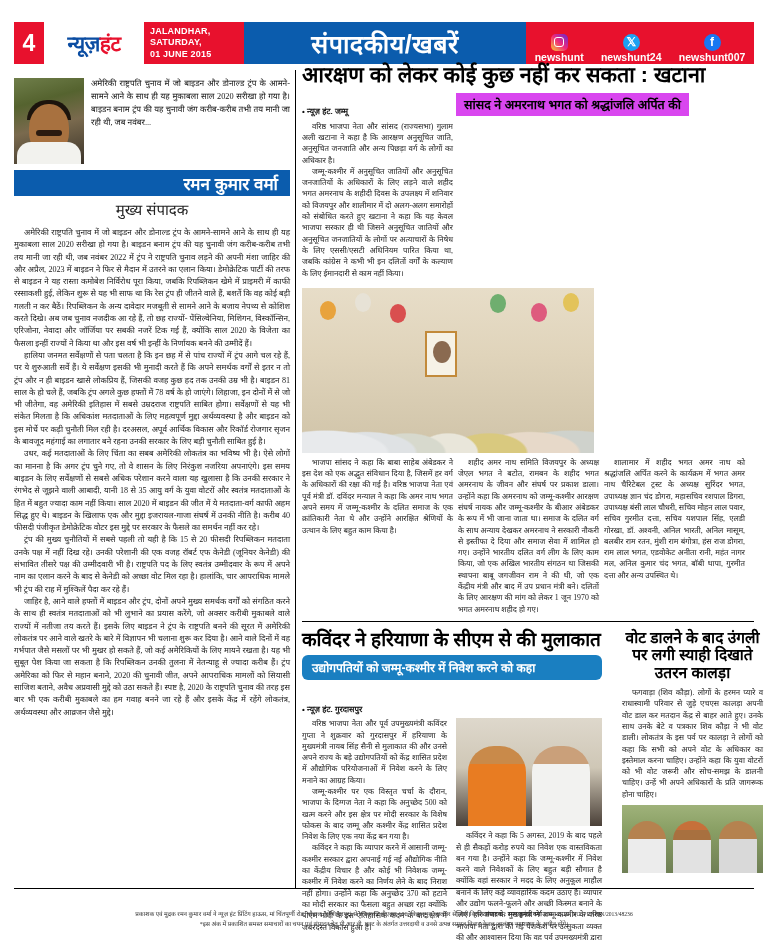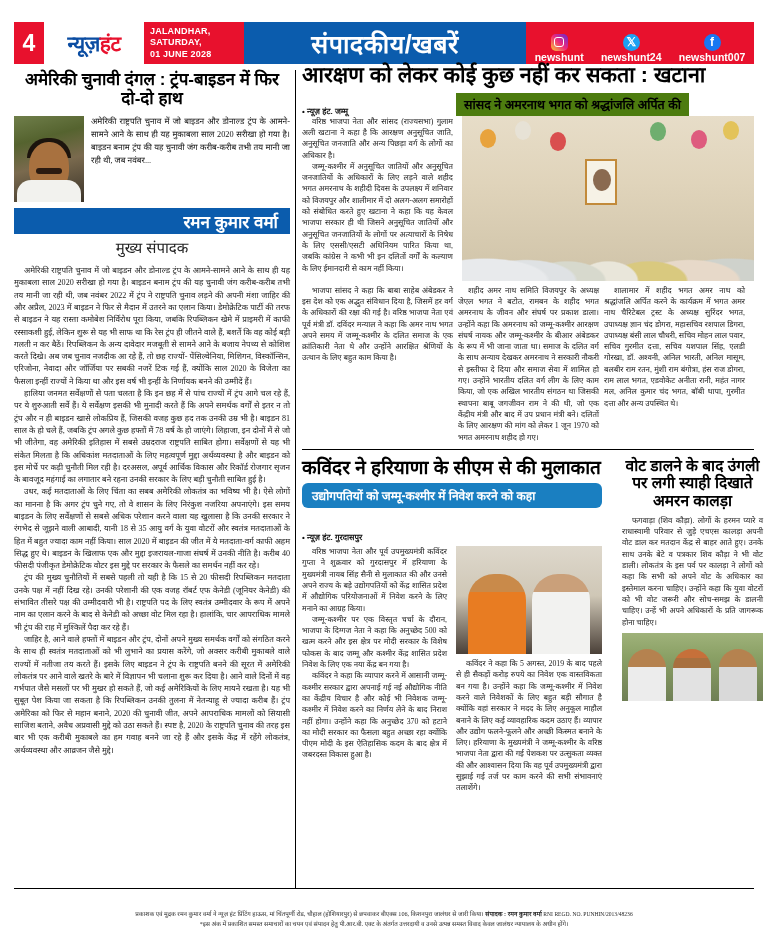--- a/index.html
+++ b/index.html
@@ -125,21 +125,21 @@
     text-align:center; font-family:"Liberation Sans", sans-serif;
     font-size: 15px; margin-top: 3px; color:#222;
   }
   .ed-body { margin-top: 8px; }
   .ed-body p { margin-bottom: 0; }
 
   
   .col-right { position: absolute; left: 302px; top: 64px; width: 452px; }
   .news-hl-1 { font-size: 21.5px; line-height: 1.1; }
   .subhl-yellow {
-    background: #4d7c0f; color:#000; font-family:"Liberation Sans", sans-serif;
+    background: #d946ef; color:#000; font-family:"Liberation Sans", sans-serif;
     font-weight:700; font-size:12.5px; padding: 3px 8px; display:inline-block;
   }
   .subhl-blue {
     background: #1a7fc1; color:#fff; font-family:"Liberation Sans", sans-serif;
     font-weight:700; font-size:12px; padding: 4px 10px; display:block;
   }
   .photo {
     background: #c9cbc4; position: relative; overflow: hidden;
   }
   .ph-crowd {
@@ -197,21 +197,21 @@
     <div class="page-num-box">
       <span>4</span>
     </div>
     <div class="logo-box">
       <div class="logo-hindi">
         <span class="l1">न्यूज़</span><span class="l2">हंट</span>
       </div>
     </div>
     <div class="dateline-box">
       <span>JALANDHAR, SATURDAY,</span>
-      <span>01 JUNE 2028</span>
+      <span>01 JUNE 2015</span>
     </div>
     <div class="section-box">
       <span>संपादकीय/खबरें</span>
     </div>
     <div class="social-box">
       <div class="social-item">
         <span class="social-ico ico-ig">
             <span class="gl"></span>
           </span>
         <span class="social-label">newshunt</span>
@@ -223,21 +223,20 @@
       <div class="social-item">
         <span class="social-ico ico-fb">f</span>
         <span class="social-label">newshunt007</span>
       </div>
     </div>
   </div>
 
   <div class="rule-v" style="left:295px; top:70px; height:818px;"></div>
 
   <div class="col-left">
-    <div class="hl ed-headline">अमेरिकी चुनावी दंगल : ट्रंप-बाइडन में फिर दो-दो हाथ</div>
 
     <div class="ed-top">
       <div class="ed-photo">
         <div class="hair"></div>
           <div class="face"></div>
           <div class="shirt"></div>
       </div>
       <div class="ed-intro">अमेरिकी राष्ट्रपति चुनाव में जो बाइडन और डोनाल्ड ट्रंप के आमने-सामने आने के साथ ही यह मुकाबला साल 2020 सरीखा हो गया है। बाइडन बनाम ट्रंप की यह चुनावी जंग करीब-करीब तभी तय मानी जा रही थी, जब नवंबर...</div>
     </div>
 
@@ -258,21 +257,21 @@
   <div class="col-right">
 
     <div>
       <div class="hl news-hl-1">आरक्षण को लेकर कोई कुछ नहीं कर सकता : खटाना</div>
 
       <div style="display:flex; align-items:flex-end; gap:4px; margin-top:5px;">
         <div class="byline" style="width:150px;">न्यूज़ हंट. जम्मू</div>
         <div class="subhl-yellow">सांसद ने अमरनाथ भगत को श्रद्धांजलि अर्पित की</div>
       </div>
 
-      <div style="display:flex; gap:9px; ">
+      <div style="display:flex; gap:9px; margin-top:5px;flex-direction:column;">
         <div style="width:151px;">
           <p class="body-txt tight">वरिष्ठ भाजपा नेता और सांसद (राज्यसभा) गुलाम अली खटाना ने कहा है कि आरक्षण अनुसूचित जाति, अनुसूचित जनजाति और अन्य पिछड़ा वर्ग के लोगों का अधिकार है।</p>
           <p class="body-txt tight">जम्मू-कश्मीर में अनुसूचित जातियों और अनुसूचित जनजातियों के अधिकारों के लिए लड़ने वाले शहीद भगत अमरनाथ के शहीदी दिवस के उपलक्ष्य में शनिवार को विजयपुर और शालीमार में दो अलग-अलग समारोहों को संबोधित करते हुए खटाना ने कहा कि यह केवल भाजपा सरकार ही थी जिसने अनुसूचित जातियों और अनुसूचित जनजातियों के लोगों पर अत्याचारों के निषेध के लिए एससी/एसटी अधिनियम पारित किया था, जबकि कांग्रेस ने कभी भी इन दलितों वर्गों के कल्याण के लिए ईमानदारी से काम नहीं किया।</p>
         </div>
         <div class="photo ph-crowd" style="width:292px; height:165px;">
           <span class="balloon" style="left:6%;top:8%;background:#e8a33d;"></span>
           <span class="balloon" style="left:18%;top:3%;background:#e7e2d6;"></span>
           <span class="balloon" style="left:30%;top:10%;background:#d94f4f;"></span>
           <span class="balloon" style="right:30%;top:4%;background:#6fae6f;"></span>
           <span class="balloon" style="right:16%;top:9%;background:#de5b7e;"></span>
@@ -315,21 +314,21 @@
                 <span class="p2"></span>
             </div>
             <p class="body-txt tight" style="margin-top:4px;">कविंदर ने कहा कि 5 अगस्त, 2019 के बाद पहले से ही सैकड़ों करोड़ रुपये का निवेश एक वास्तविकता बन गया है। उन्होंने कहा कि जम्मू-कश्मीर में निवेश करने वाले निवेशकों के लिए बहुत बड़ी सौगात है क्योंकि वहां सरकार ने मदद के लिए अनुकूल माहौल बनाने के लिए कई व्यावहारिक कदम उठाए हैं। व्यापार और उद्योग फलने-फूलने और अच्छी किस्मत बनाने के लिए। हरियाणा के मुख्यमंत्री ने जम्मू-कश्मीर के वरिष्ठ भाजपा नेता द्वारा की गई पेशकश पर उत्सुकता व्यक्त की और आश्वासन दिया कि वह पूर्व उपमुख्यमंत्री द्वारा सुझाई गई तर्ज पर काम करने की सभी संभावनाएं तलाशेंगे।</p>
           </div>
         </div>
       </div>
 
       <div style="width:1px;background:#000;"></div>
 
       <div style="width:141px;">
-        <div class="hl" style="font-size:15.5px; text-align:center;">वोट डालने के बाद उंगली पर लगी स्याही दिखाते अमरन कालड़ा</div>
+        <div class="hl" style="font-size:15.5px; text-align:center;">वोट डालने के बाद उंगली पर लगी स्याही दिखाते उतरन कालड़ा</div>
         <p class="body-txt tight" style="margin-top:6px;">फगवाड़ा (शिव कौड़ा). लोगों के हरमन प्यारे व राधास्वामी परिवार से जुड़े एचएस कालड़ा अपनी वोट डाल कर मतदान केंद्र से बाहर आते हुए। उनके साथ उनके बेटे व पत्रकार शिव कौड़ा ने भी वोट डाली। लोकतंत्र के इस पर्व पर कालड़ा ने लोगों को कहा कि सभी को अपने वोट के अधिकार का इस्तेमाल करना चाहिए। उन्होंने कहा कि युवा वोटरों को भी वोट जरूरी और सोच-समझ के डालनी चाहिए। उन्हें भी अपने अधिकारों के प्रति जागरूक होना चाहिए।</p>
         <div class="photo ph-three" style="width:141px;height:68px;margin-top:5px;">
           <span class="h1"></span>
             <span class="h2"></span>
             <span class="h3"></span>
         </div>
       </div>
     </div>
   </div>
 

